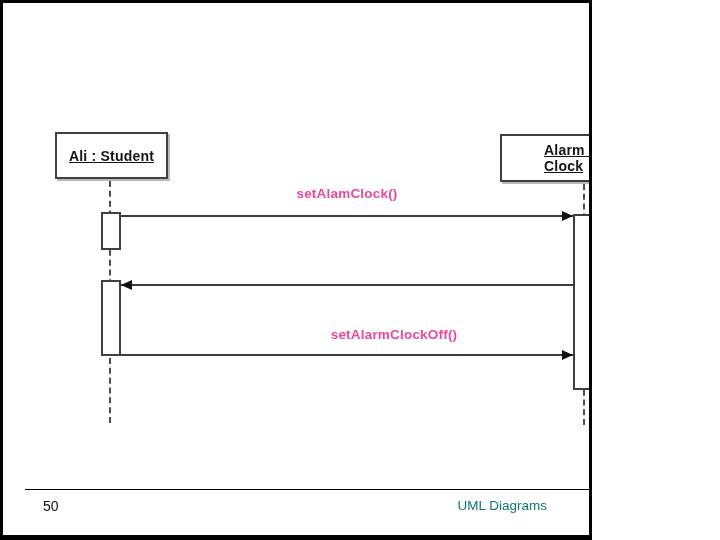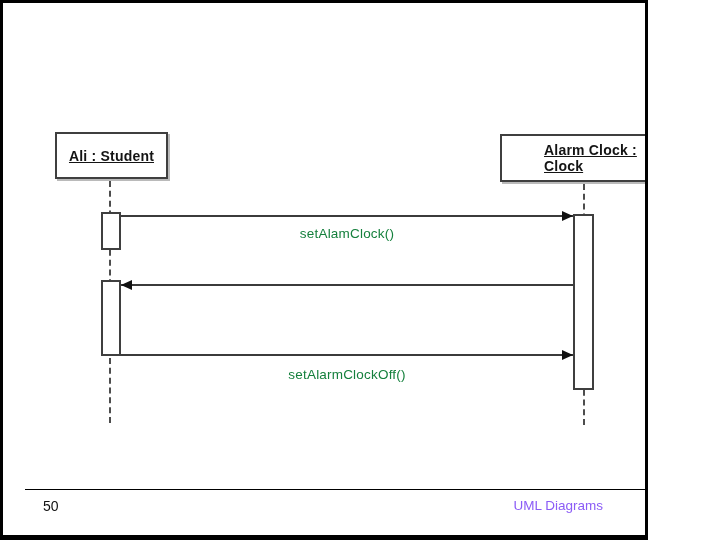--- a/index.html
+++ b/index.html
@@ -1,18 +1,18 @@
 <!DOCTYPE html>
 <html><head>
 <meta charset="utf-8">
 <style>
   html,body{margin:0;padding:0;background:#fff;}
   .slide{
     position:relative;
-    width:648px;height:540px;
+    width:592px;height:540px;
     box-sizing:border-box;
     background:#ffffff;
     border:3px solid #000;
     border-bottom-width:5px;
     font-family:"Liberation Sans", sans-serif;
     overflow:hidden;
   }
   
   .actor-box{
     position:absolute;
@@ -45,63 +45,62 @@
     border:2px solid #3f3f3f;
   }
   .act-left-1{left:98px;top:209px;width:20px;height:38px;}
   .act-left-2{left:98px;top:277px;width:20px;height:76px;}
   .act-right{left:570px;top:211px;width:21px;height:176px;}
   
   .msg-label{
     position:absolute;
     left:118px;width:452px;
     text-align:center;
-    font-weight:normal;
+    font-weight:bold;
     font-size:13.5px;
-    color:#15803d;
+    color:#ec4899;
     letter-spacing:.2px;
-    margin-top:40px;
   }
   .msg-line{
     position:absolute;
     height:2px;
     background:#3b3b3b;
   }
   .arrowhead{
     position:absolute;
     width:0;height:0;
     border-top:5px solid transparent;
     border-bottom:5px solid transparent;
   }
   .arrowhead.right{border-left:11px solid #111;}
   .arrowhead.left{border-right:11px solid #111;}
   .lbl-1{top:183px;}
   .lbl-2{top:260px;}
-  .lbl-3{top:324px;}
+  .lbl-3{top:324px;padding-left:47px;}
   .line-1{left:118px;top:212px;width:452px;}
   .line-2{left:118px;top:281px;width:452px;}
   .line-3{left:118px;top:351px;width:452px;}
   .ah-1{left:559px;top:208px;}
   .ah-2{left:118px;top:277px;}
   .ah-3{left:559px;top:347px;}
   
   .footer-rule{
     position:absolute;
     left:22px;top:486px;width:692px;height:1px;
     background:#000;
   }
   .footer-page{
     position:absolute;
     left:40px;top:495px;
     font-size:14px;color:#111;
   }
   .footer-title{
     position:absolute;
     right:42px;top:495px;
-    font-size:13.5px;color:#8b5cf6;
+    font-size:13.5px;color:#0f766e;
   }
 </style>
 </head>
 <body>
 
 <div class="slide">
 
   <div class="actor-box actor-ali">
     <span>Ali : Student</span>
   </div>

